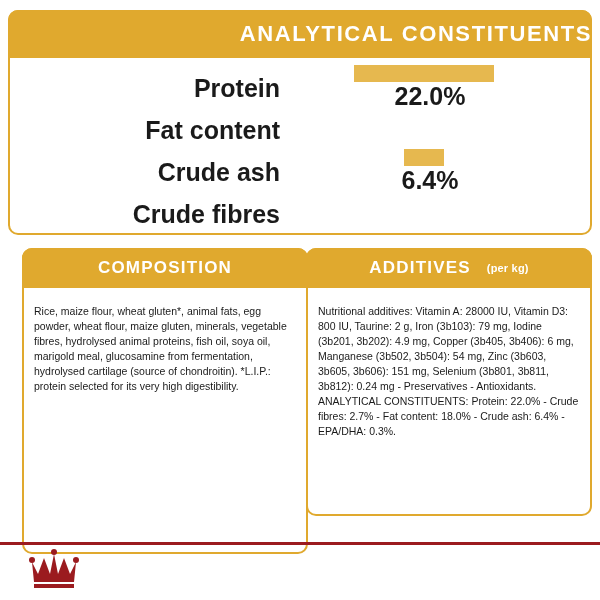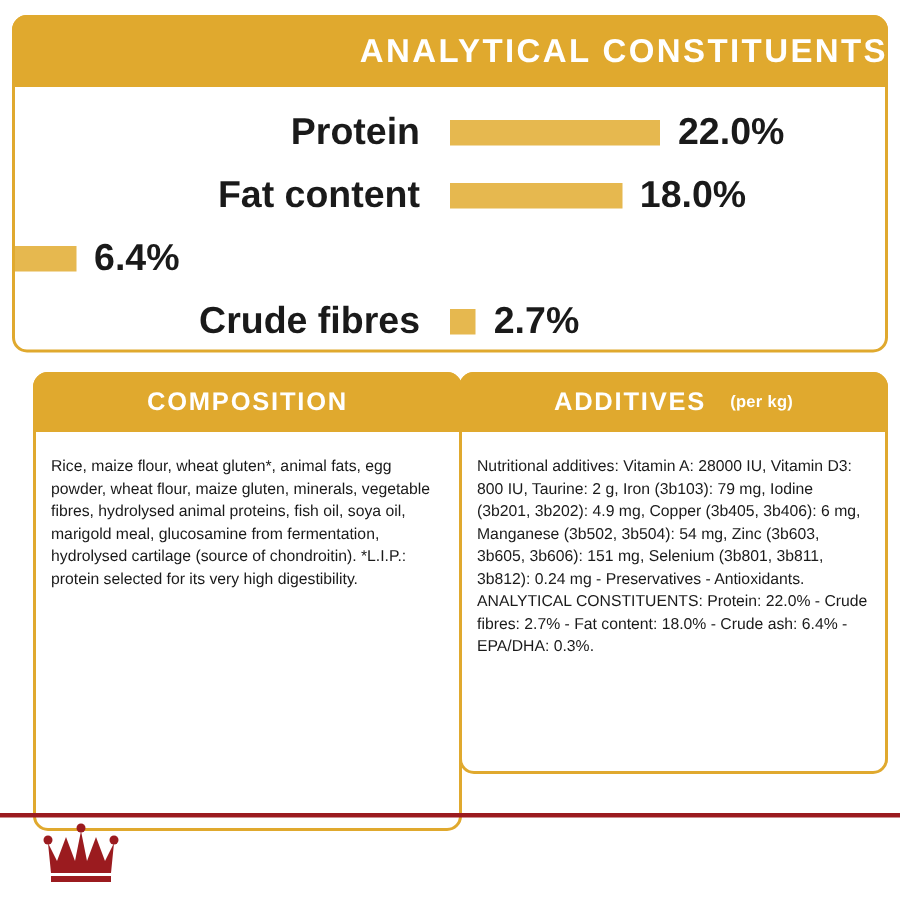--- a/index.html
+++ b/index.html
@@ -72,20 +72,21 @@
     font-size: 25px;
     font-weight: bold;
     color: #1a1a1a;
     box-sizing: border-box;
     white-space: nowrap;
   }
   .bar-wrap {
     width: 248px;
     display: flex;
     align-items: center;
+    flex-direction: column;
   }
   .bar {
     height: 17px;
     background: #e6b84f;
     flex: none;
   }
   .bar-value {
     font-size: 25px;
     font-weight: bold;
     margin-left: 12px;
@@ -184,37 +185,30 @@
     <div class="chart" id="chart">
         <div class="row">
           <div class="row-label">Protein</div>
           <div class="bar-wrap">
             <div class="bar" style="width: 140px;"></div>
             <div class="bar-value">22.0%</div>
           </div>
         </div>
         <div class="row">
           <div class="row-label">Fat content</div>
-          <div class="bar-wrap">
-            <div class="bar" style="width: 114.545px;"></div>
-            <div class="bar-value">18.0%</div>
-          </div>
-        </div>
-        <div class="row">
+        </div>
+        <div class="row">
+          <div class="row-label">Crude ash</div>
           <div class="bar-wrap">
             <div class="bar" style="width: 40.7273px;"></div>
             <div class="bar-value">6.4%</div>
           </div>
         </div>
         <div class="row">
           <div class="row-label">Crude fibres</div>
-          <div class="bar-wrap">
-            <div class="bar" style="width: 17.1818px;"></div>
-            <div class="bar-value">2.7%</div>
-          </div>
         </div>
       </div>
   </div>
 
   <div class="panel panel-comp">
     <div class="panel-title-bar">
       <span class="panel-title">COMPOSITION</span>
     </div>
     <div class="panel-body">
       <p>Rice, maize flour, wheat gluten*, animal fats, egg powder, wheat flour, maize gluten, minerals, vegetable fibres, hydrolysed animal proteins, fish oil, soya oil, marigold meal, glucosamine from fermentation, hydrolysed cartilage (source of chondroitin). *L.I.P.: protein selected for its very high digestibility.</p>

